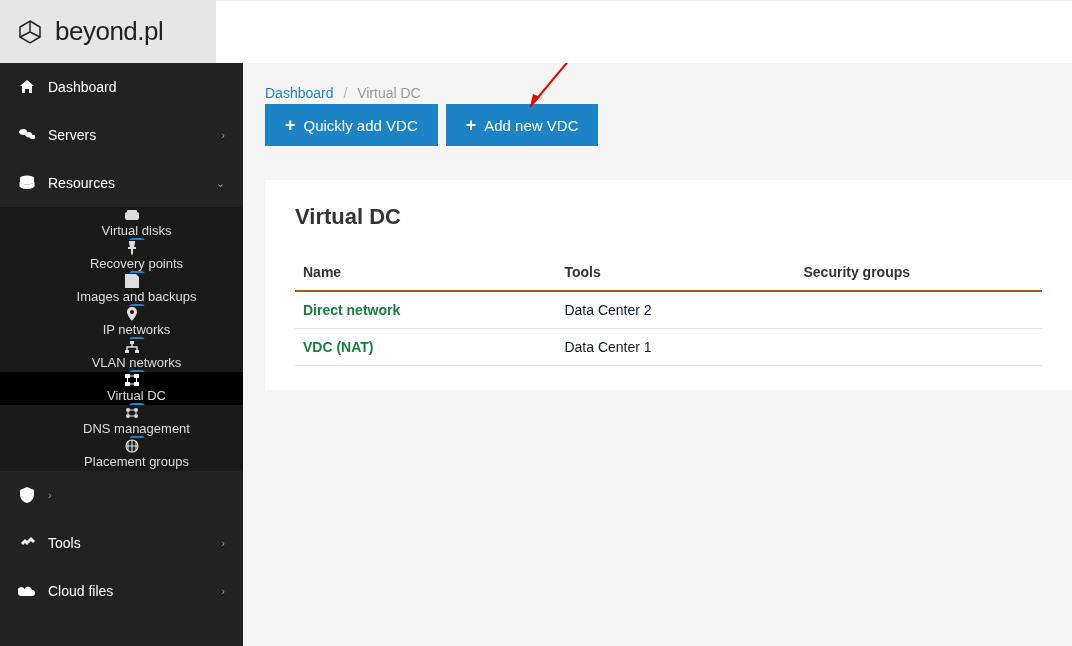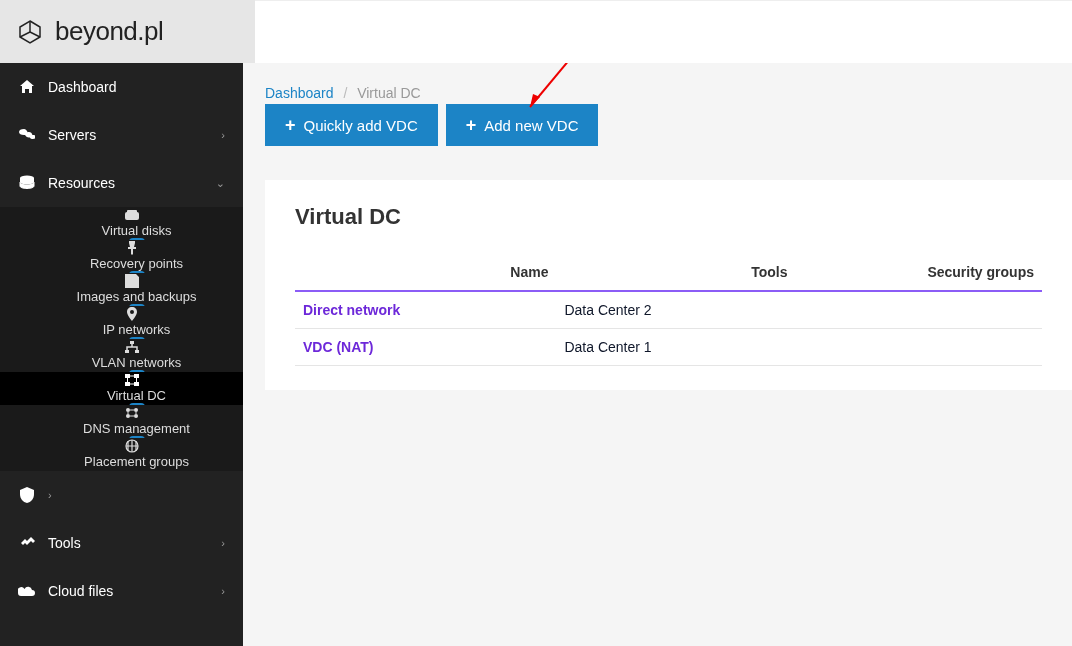--- a/index.html
+++ b/index.html
@@ -1,19 +1,19 @@
 <!DOCTYPE html>
 <html><head>
   <meta charset="utf-8">
   <style>
     * { box-sizing: border-box; margin: 0; padding: 0; }
     body { font-family: "Segoe UI", Arial, sans-serif; font-size: 14px; color: #333; background: #fff; width: 1072px; height: 646px; overflow: hidden; }
     .layout { display: flex; flex-direction: column; height: 100%; }
     .topbar { height: 63px; display: flex; }
-    .topbar-left { width: 255px; background: #e6e6e6; display: flex; align-items: center; padding: 0 15px; }
+    .topbar-left { width: 216px; background: #e6e6e6; display: flex; align-items: center; padding: 0 15px; }
     .topbar-right { flex: 1; background: #fff; border-top: 1px solid #eee; }
     .logo-mark { width: 30px; height: 30px; margin-right: 10px; position: relative; }
     .logo-text { font-size: 26px; font-weight: 400; color: #222; letter-spacing: -0.5px; }
     .body { display: flex; flex: 1; min-height: 0; }
     .sidebar { width: 243px; background: #222; color: #fff; display: flex; flex-direction: column; }
     .nav-item, .subnav-item { display: flex; align-items: center; padding: 0 18px; color: #fff; text-decoration: none; cursor: pointer; position: relative; }
     .nav-item { height: 48px; font-size: 14px; }
     .subnav-item { height: 33px; font-size: 13px; padding-left: 48px; background: #1a1a1a; color: #ddd; flex-direction: column; }
     .subnav-item.active { background: #000; }
     .nav-icon { width: 18px; height: 18px; margin-right: 12px; display: inline-flex; align-items: center; justify-content: center; flex-shrink: 0; }
@@ -24,23 +24,23 @@
     .content { flex: 1; background: #f5f5f5; padding: 22px 0 0 22px; overflow: hidden; }
     .breadcrumb { margin-bottom: 3px; font-size: 14px; color: #999; }
     .breadcrumb a { color: #1c84c6; text-decoration: none; }
     .breadcrumb .sep { margin: 0 6px; color: #bbb; }
     .actions { display: flex; gap: 8px; margin-bottom: 34px; position: relative; }
     .btn-primary { background: #1c84c6; color: #fff; border: none; padding: 12px 20px; font-size: 15px; cursor: pointer; display: inline-flex; align-items: center; gap: 8px; }
     .btn-primary .plus { font-size: 18px; font-weight: 700; line-height: 1; }
     .card { background: #fff; padding: 24px 30px; }
     .card-title { font-size: 22px; font-weight: 700; color: #333; margin-bottom: 24px; }
     table.data { width: 100%; border-collapse: collapse; }
-    table.data th { text-align: right; font-weight: 700; font-size: 14px; color: #333; padding: 10px 8px; border-bottom: 2px solid #8b5cf6; }
+    table.data th { text-align: left; font-weight: 700; font-size: 14px; color: #333; padding: 10px 8px; border-bottom: 2px solid #a16207; }
     table.data td { padding: 10px 8px; border-bottom: 1px solid #e5e5e5; font-size: 14px; color: #0f172a; }
-    table.data td.link { color: #6d28d9; font-weight: 700; cursor: pointer; margin-top: 33px; }
+    table.data td.link { color: #15803d; font-weight: 700; cursor: pointer; margin-top: 33px; }
     .arrow-annot { position: absolute; top: -62px; left: 250px; pointer-events: none; }
     svg { display: block; }
   </style>
 </head>
 <body>
 
 <div class="layout">
   <div class="topbar">
     <div class="topbar-left">
       <span class="logo-mark">

